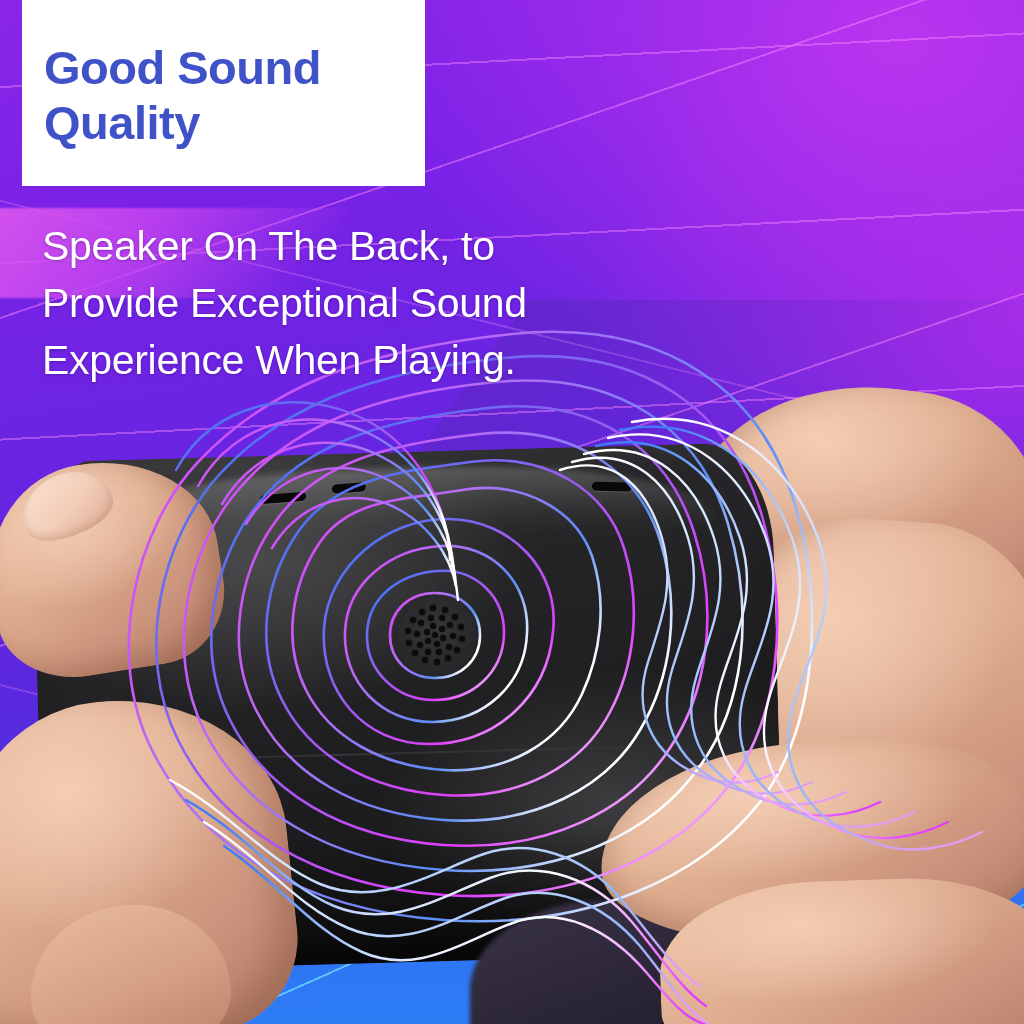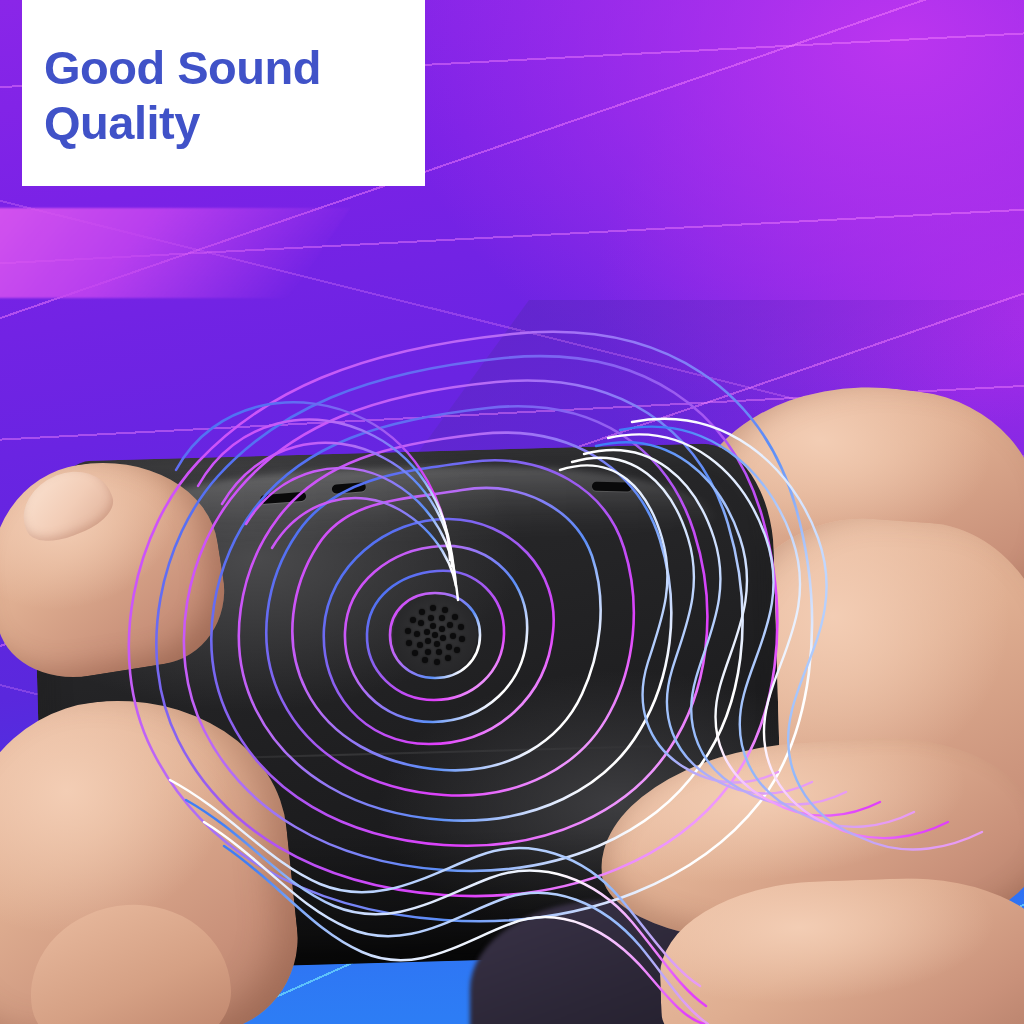--- a/index.html
+++ b/index.html
@@ -421,14 +421,17 @@
         <path d="M204 822 C 262 858 296 906 348 928 C 404 952 452 918 500 900 C 552 880 604 904 640 946 C 668 980 684 1008 708 1024" stroke="url(#gC)"></path>
         <path d="M224 846 C 280 884 312 930 362 952 C 416 976 462 942 510 924 C 560 904 610 930 646 972 C 670 1000 684 1018 704 1024" stroke="url(#gD)"></path>
       </g>
     </svg>
   </div>
 
   <div class="title-card">
     <div class="title-text">Good Sound
 Quality</div>
   </div>
+  <div class="subtitle">Speaker On The Back, to
+Provide Exceptional Sound
+Experience When Playing.</div>
 
 </div>
 
 </body></html>

